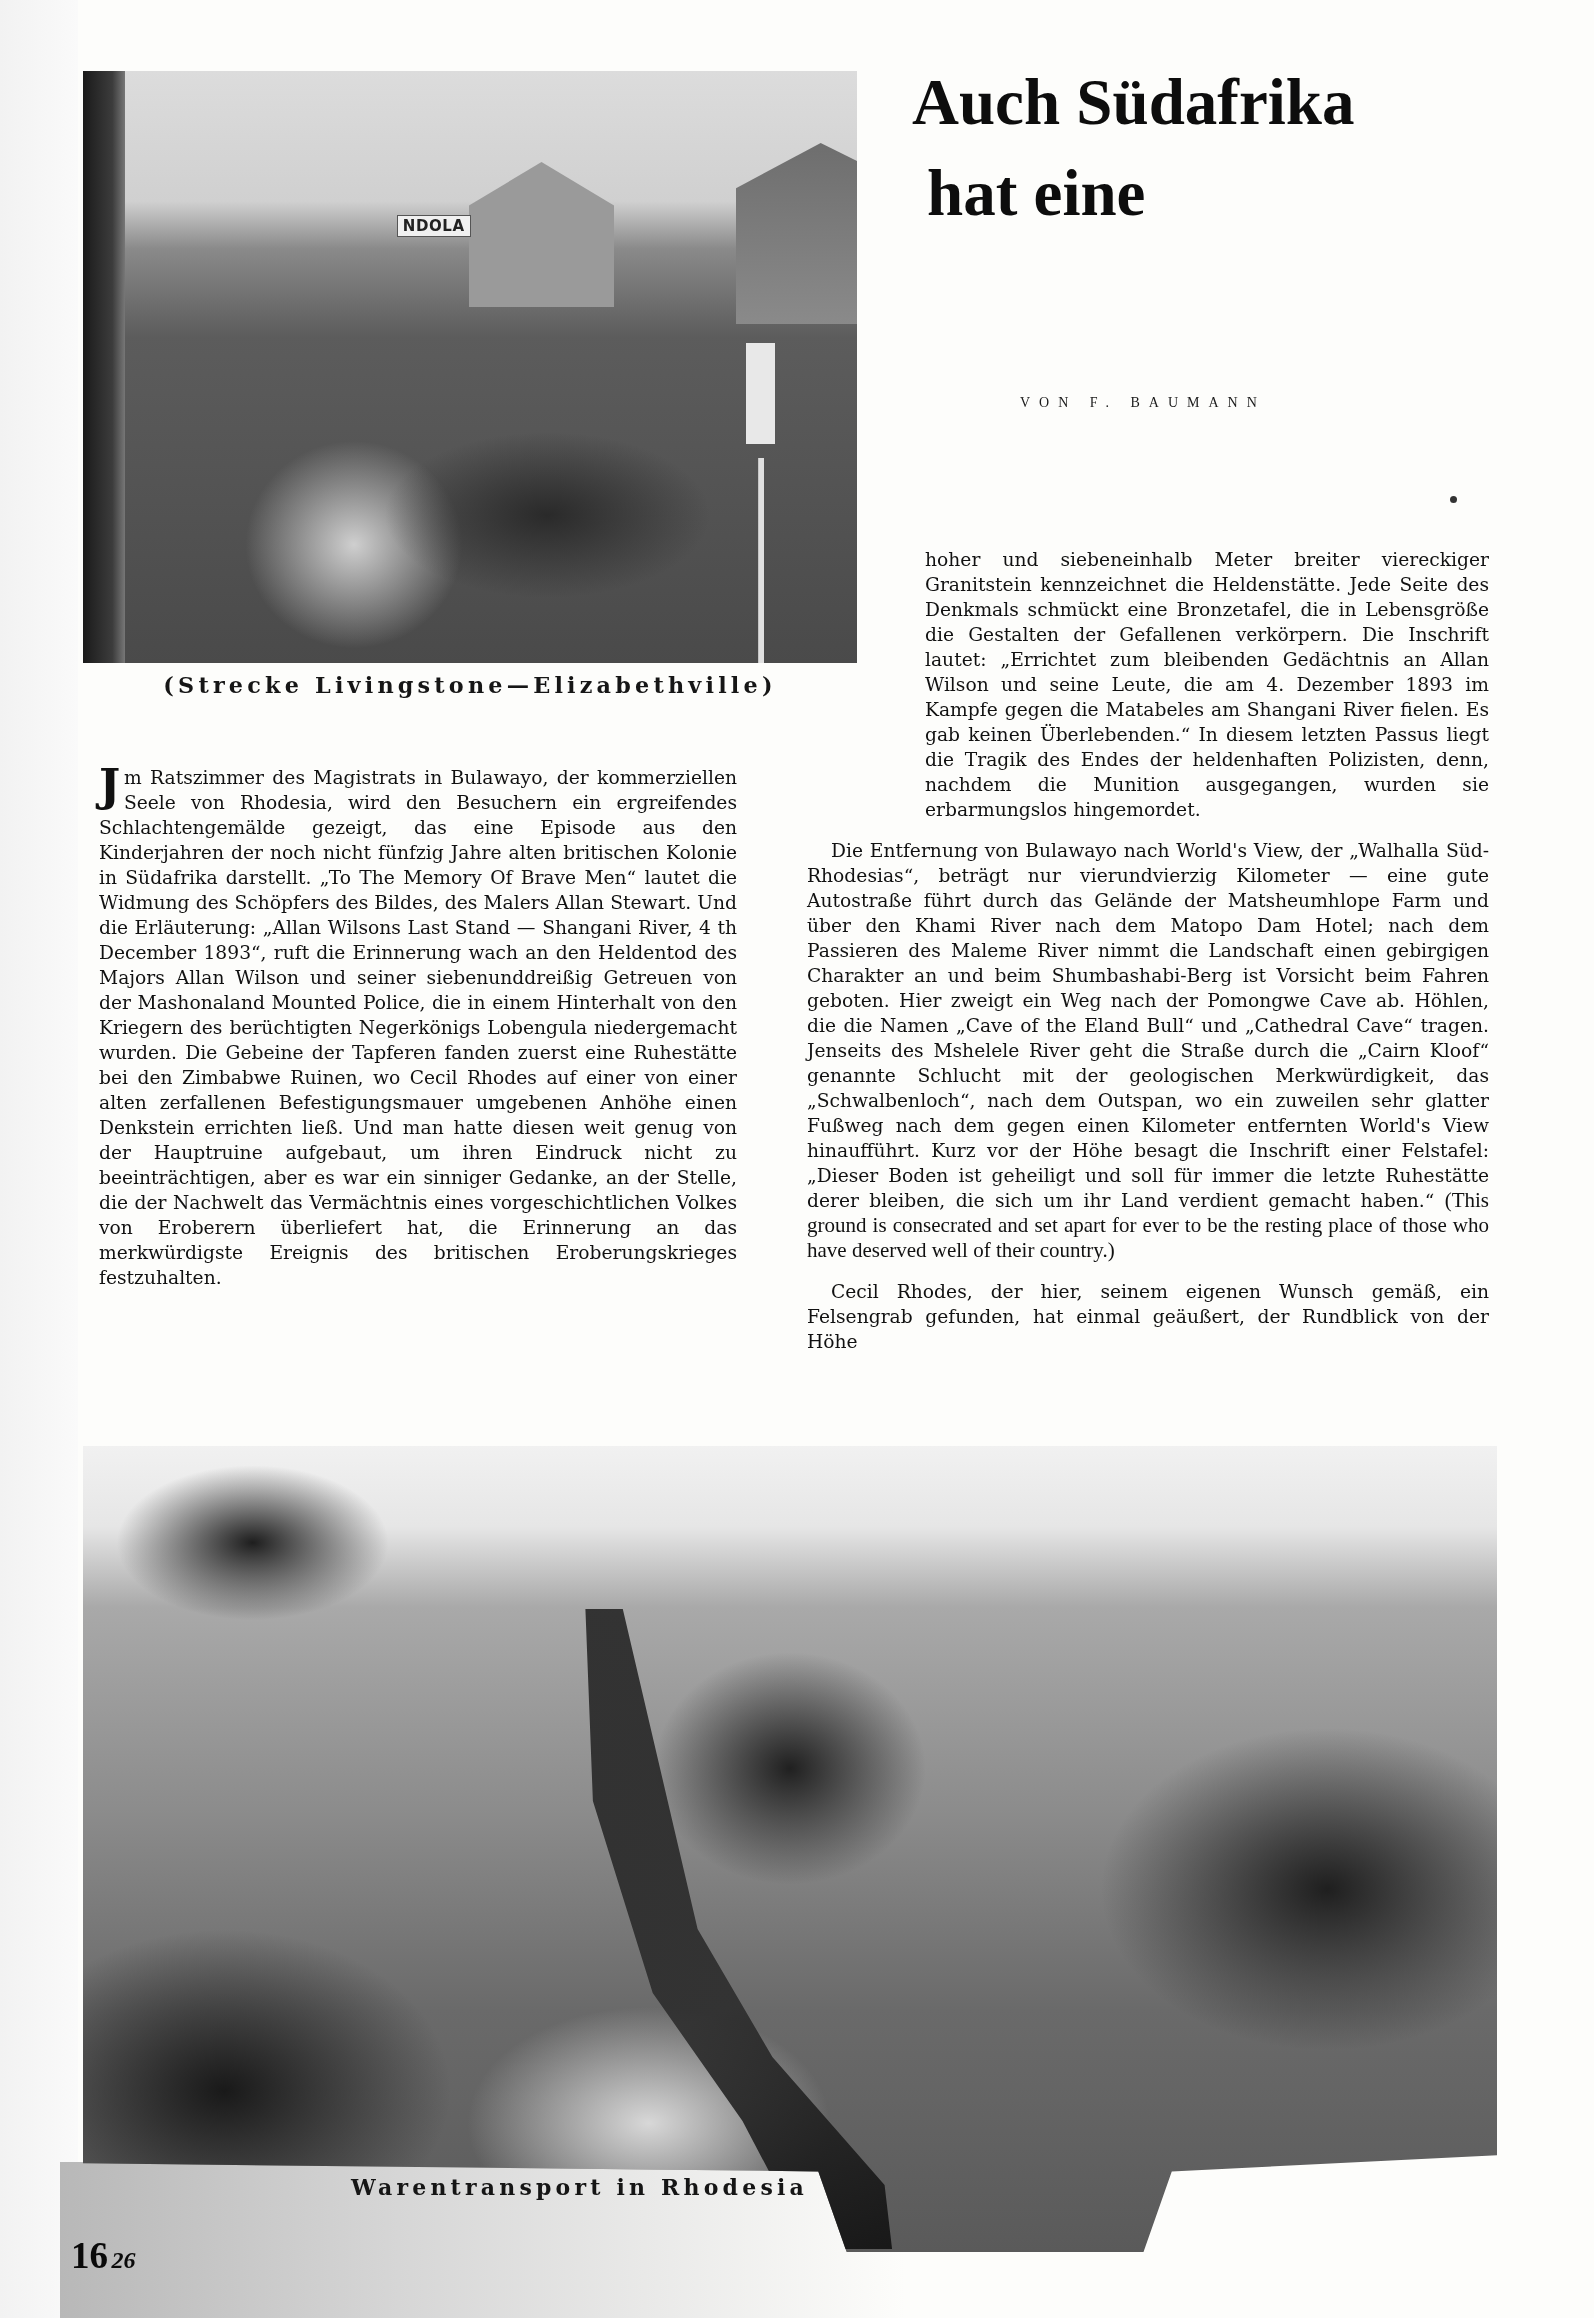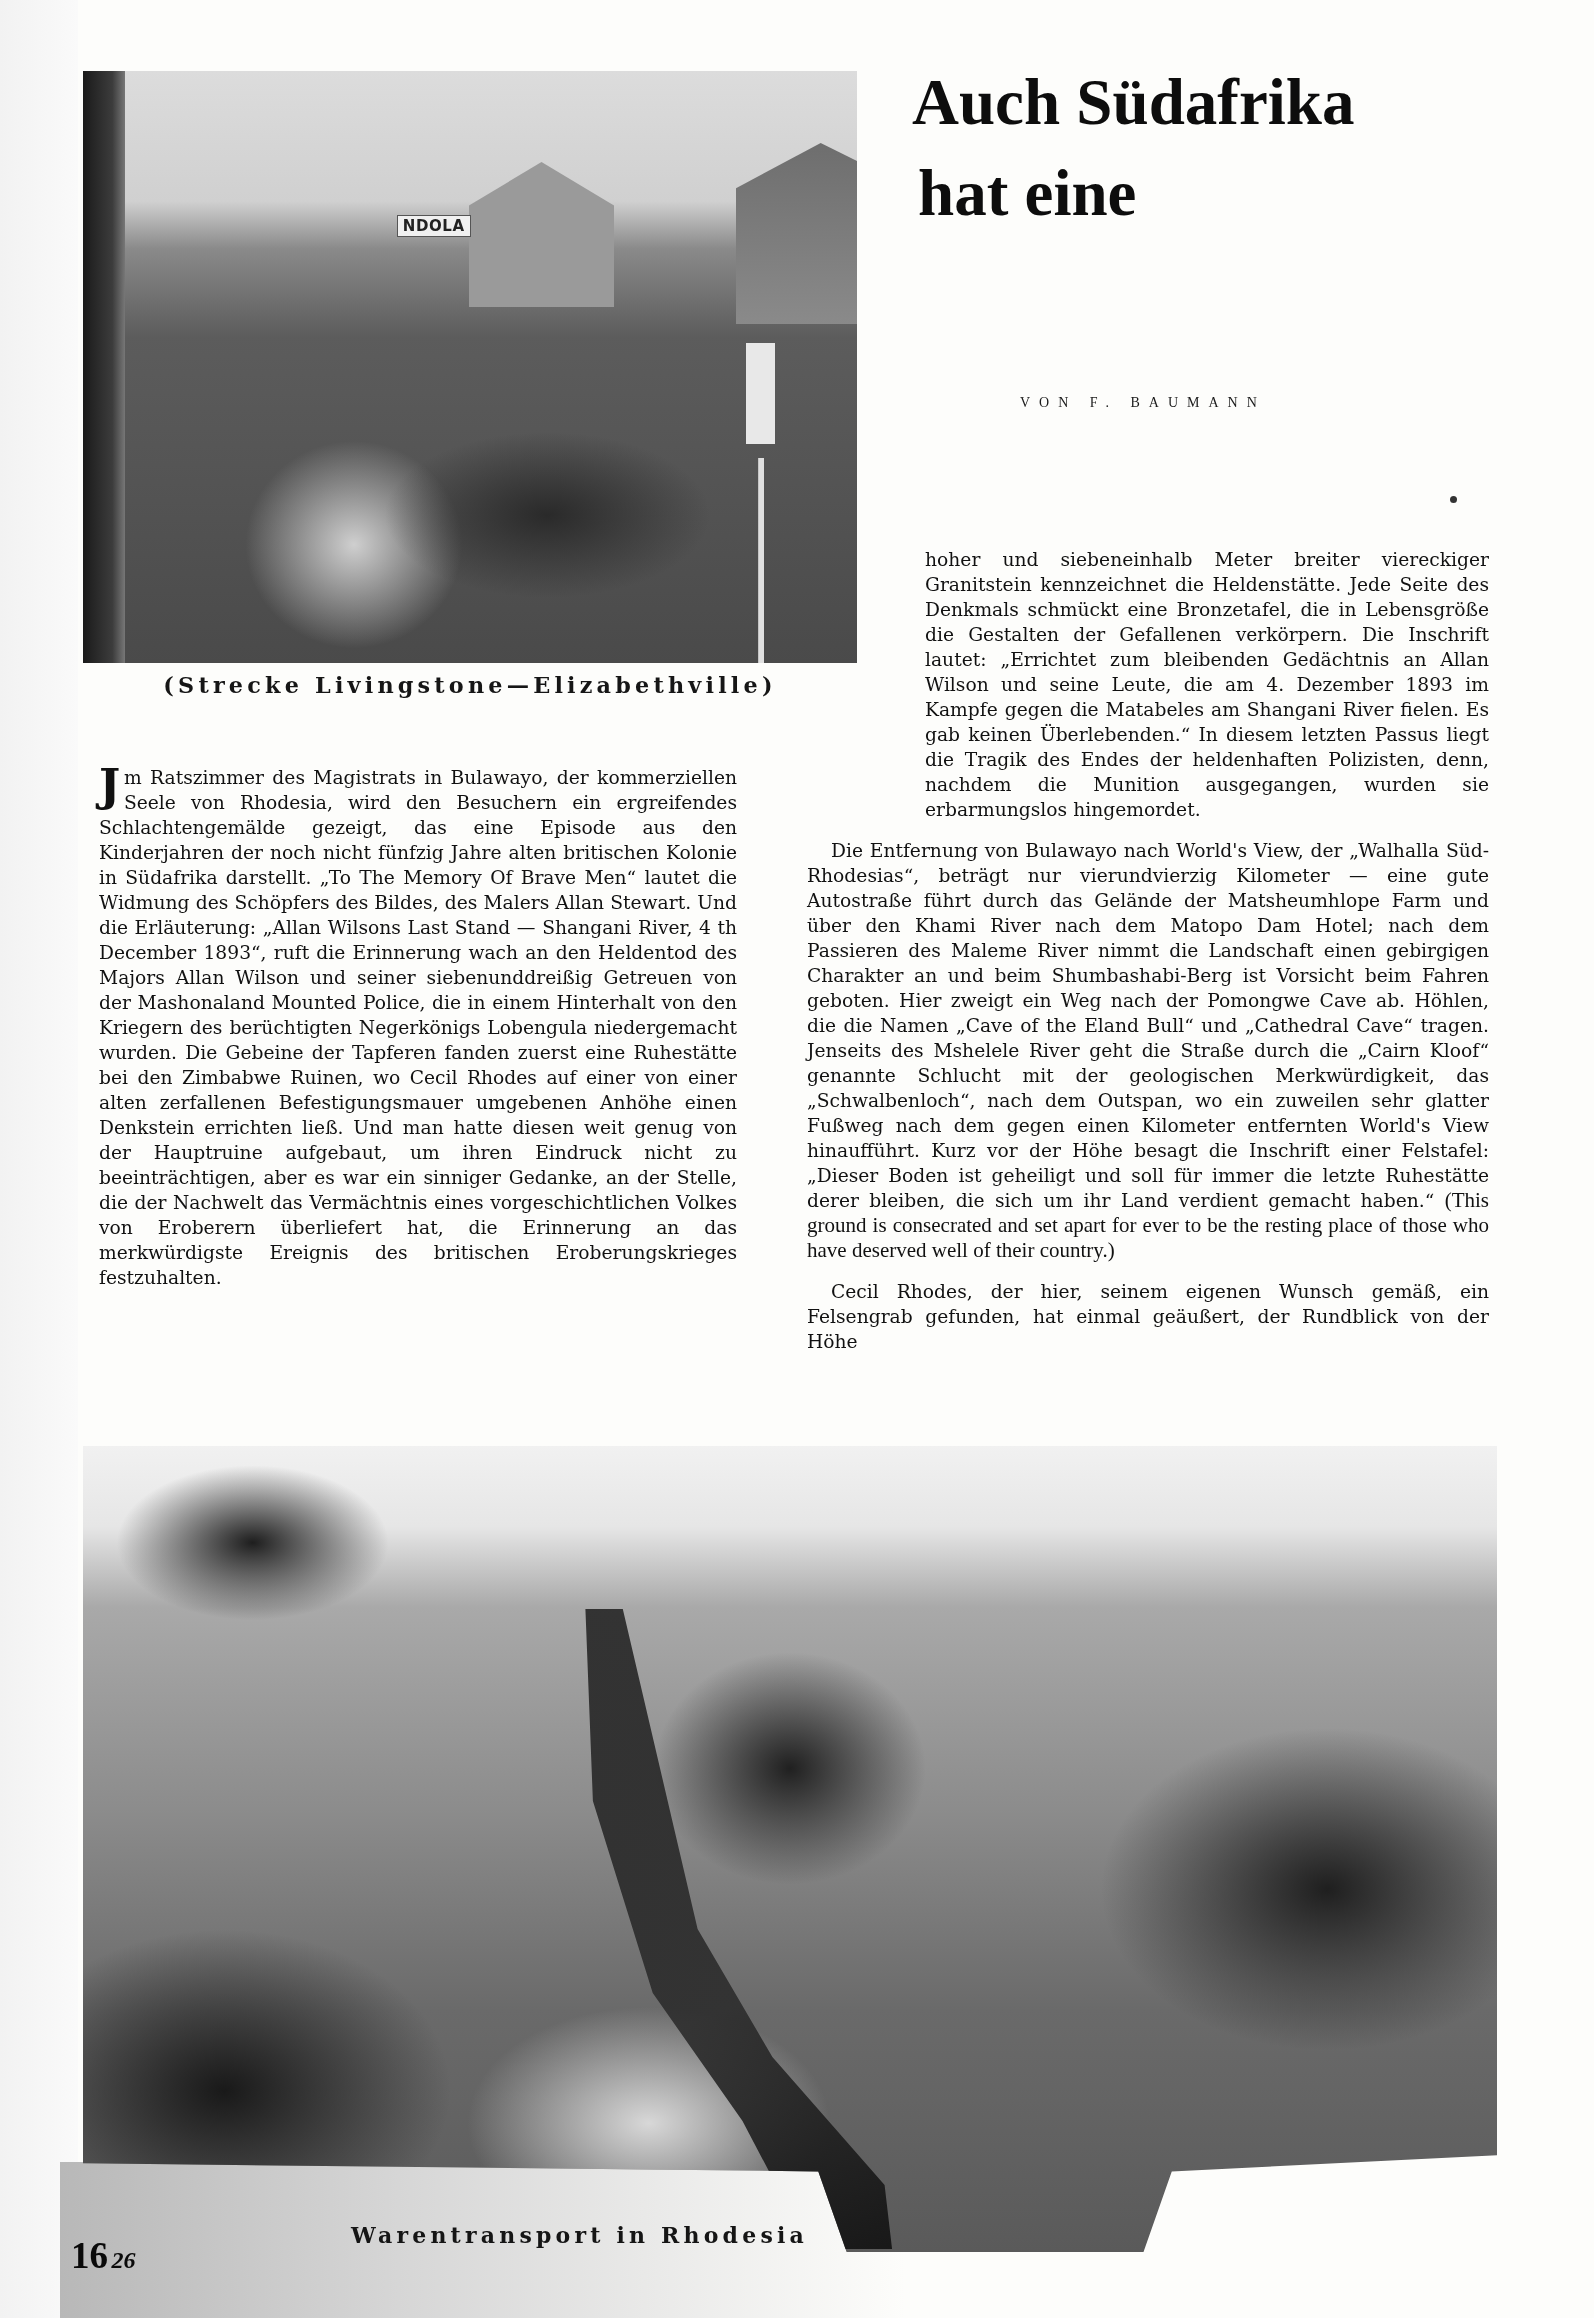--- a/index.html
+++ b/index.html
@@ -56,21 +56,21 @@
       text-align: center; font-size: 22.3px; line-height: 33px; letter-spacing: 4.2px;
       font-family: "DejaVu Serif", serif; font-weight: bold; color: #161616;
     }
     
     .title-block {
       position: absolute; left: 906px; top: 57px; width: 604px;
       font-family: "Liberation Serif", serif; font-weight: bold; color: #0d0d0d;
     }
     .title-line { font-size: 65px; line-height: 91px; white-space: nowrap; }
     .title-line.l1 { margin-left: 6px; }
-    .title-line.l2 { margin-left: 12px; }
+    .title-line.l2 { margin-left: 21px; }
     .title-line.l3 { text-align: right; padding-right: 21px; }
     .byline {
       position: absolute; left: 1020px; top: 395px;
       font-family: "Liberation Serif", serif; font-size: 14px; letter-spacing: 9px; color: #1a1a1a;
     }
     .dot { position: absolute; left: 1450px; top: 496px; width: 7.2px; height: 7.2px; border-radius: 50%; background: #333; }
     
     .col {
       position: absolute; font-family: "DejaVu Serif", serif; font-size: 18.7px; line-height: 25px;
       text-align: justify; color: #111;
@@ -97,21 +97,21 @@
         linear-gradient(180deg, #f1f1f1 0%, #e6e6e6 10%, #a9a9a9 20%, #8c8c8c 45%, #6a6a6a 70%, #5a5a5a 100%);
       clip-path: polygon(0 0, 100% 0, 100% 88%, 77% 90%, 75% 100%, 54% 100%, 52% 90%, 0 89%);
     }
     .photo-bottom .oxen {
       position: absolute; left: 465px; top: 163px; width: 374px; height: 640px;
       background: linear-gradient(160deg, rgba(30,30,30,0.85) 0%, rgba(45,45,45,0.9) 60%, rgba(20,20,20,0.95) 100%);
       clip-path: polygon(10% 0, 20% 0, 40% 50%, 60% 70%, 90% 90%, 92% 100%, 70% 100%, 52% 80%, 28% 60%, 12% 30%);
     }
     .caption-bottom {
       position: absolute; left: 338px; top: 2174px; width: 483px; text-align: center;
-      font-family: "DejaVu Serif", serif; font-weight: bold; font-size: 22px; letter-spacing: 4.2px; color: #151515; margin-top: 48px;
+      font-family: "DejaVu Serif", serif; font-weight: bold; font-size: 22px; letter-spacing: 4.2px; color: #151515;
     }
     .page-number {
       position: absolute; left: 71px; top: 2234px;
       font-family: "Liberation Serif", serif; font-weight: bold; color: #0a0a0a;
     }
     .page-number .big { font-size: 37px; }
     .page-number .small { font-size: 24px; font-style: italic; margin-left: 3.6px; }
   </style>
 </head>
 <body>

